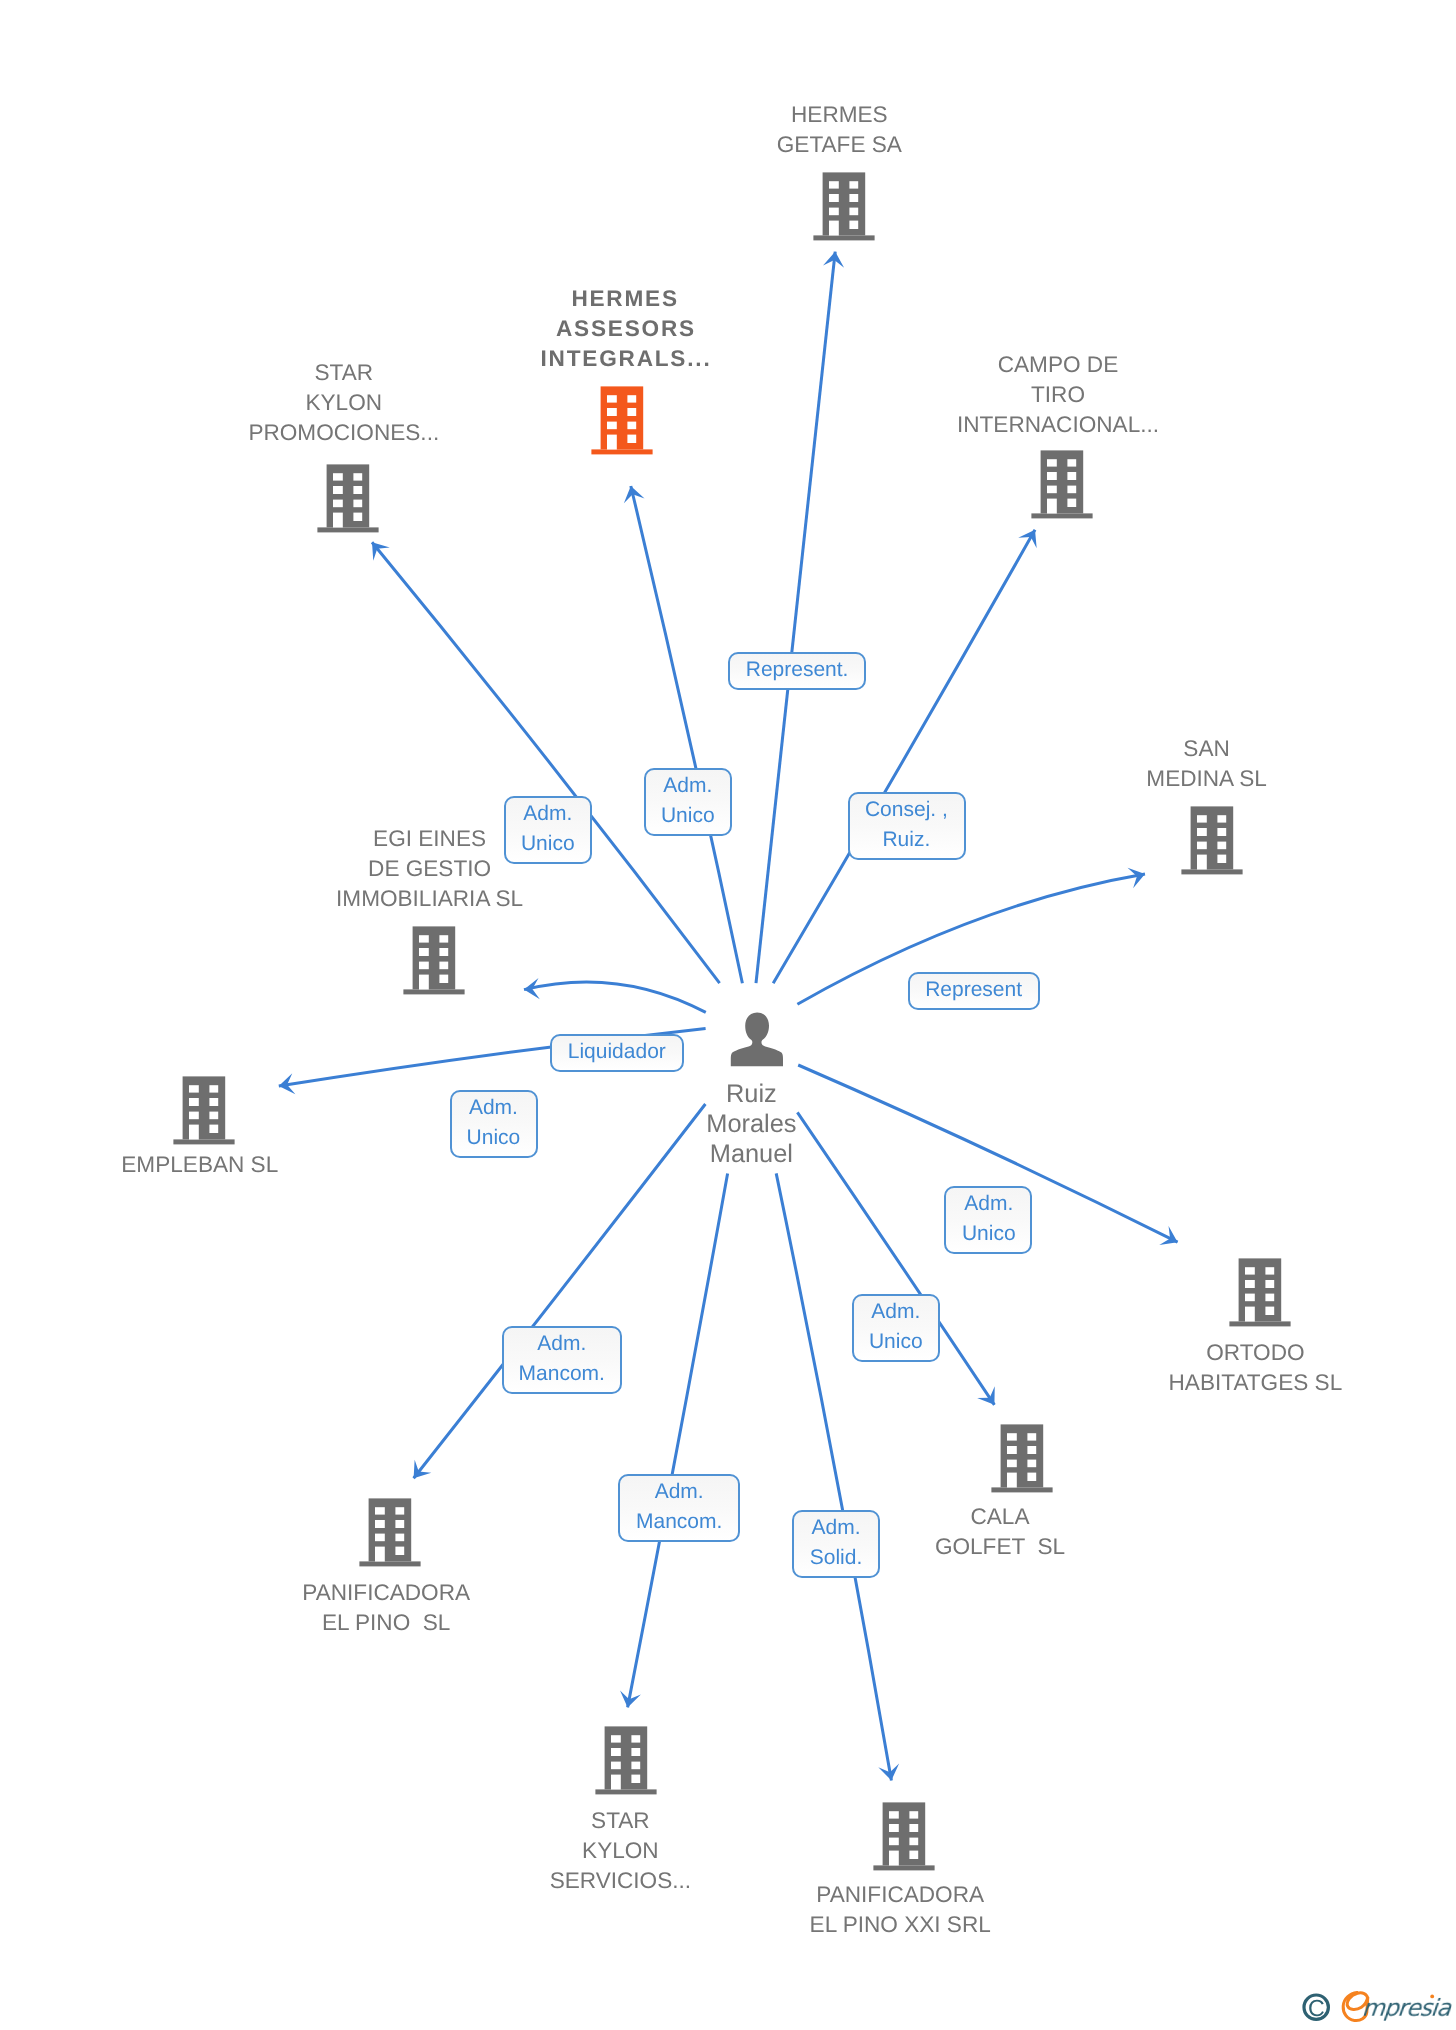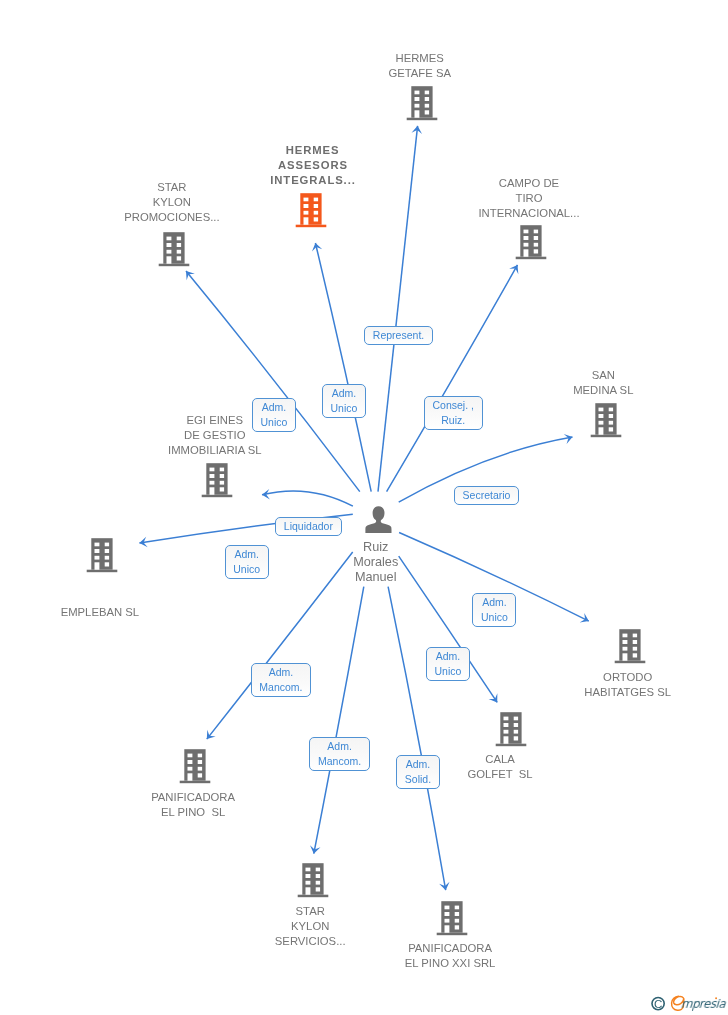--- a/index.html
+++ b/index.html
@@ -187,21 +187,21 @@
               <rect x="8.5" y="5.6" width="4.9" height="3.7"></rect>
               <rect x="18.7" y="5.6" width="4.4" height="3.7"></rect>
               <rect x="8.5" y="12.0" width="4.9" height="4.0"></rect>
               <rect x="18.7" y="12.0" width="4.4" height="4.0"></rect>
               <rect x="8.5" y="18.8" width="4.9" height="3.8"></rect>
               <rect x="18.7" y="18.8" width="4.4" height="3.8"></rect>
               <rect x="8.5" y="25.3" width="4.9" height="7.45"></rect>
               <rect x="18.7" y="25.3" width="4.4" height="4.2"></rect>
             </g>
           </svg></span></div>
-      <div class="node-label" style="left: 9.9px; width: 180px; top: 605px;">EMPLEBAN SL</div>
+      <div class="node-label" style="left: 9.9px; width: 180px; top: 576px;">EMPLEBAN SL</div>
       <div class="node" style="left: 614px; top: 628.4px;"><span><svg width="32" height="36" viewBox="0 0 32 36">
             <g fill="#6e6e6e">
               <rect x="5.3" y="1.2" width="21.3" height="31.5"></rect>
               <rect x="0.7" y="32.7" width="30.6" height="2.5"></rect>
             </g>
             <g fill="#ffffff">
               <rect x="8.5" y="5.6" width="4.9" height="3.7"></rect>
               <rect x="18.7" y="5.6" width="4.4" height="3.7"></rect>
               <rect x="8.5" y="12.0" width="4.9" height="4.0"></rect>
               <rect x="18.7" y="12.0" width="4.4" height="4.0"></rect>
@@ -288,21 +288,21 @@
 EL PINO XXI SRL</div>
     </div>
   <div id="labels">
       <div class="edge-label" style="left: 364.27px; top: 290.55px;">Represent.</div>
       <div class="edge-label" style="left: 321.88px; top: 349px;">Adm.
 Unico</div>
       <div class="edge-label" style="left: 423.89px; top: 360.5px;">Consej. ,
 Ruiz.</div>
       <div class="edge-label" style="left: 251.88px; top: 363.2px;">Adm.
 Unico</div>
-      <div class="edge-label" style="left: 453.98px; top: 451.1px;">Secretario</div>
+      <div class="edge-label" style="left: 453.98px; top: 451.1px;">Represent</div>
       <div class="edge-label" style="left: 275.28px; top: 482.4px;">Liquidador</div>
       <div class="edge-label" style="left: 224.68px; top: 510.2px;">Adm.
 Unico</div>
       <div class="edge-label" style="left: 472.38px; top: 558.4px;">Adm.
 Unico</div>
       <div class="edge-label" style="left: 425.88px; top: 611.8px;">Adm.
 Unico</div>
       <div class="edge-label" style="left: 250.71px; top: 627.6px;">Adm.
 Mancom.</div>
       <div class="edge-label" style="left: 309.41px; top: 701.6px;">Adm.

